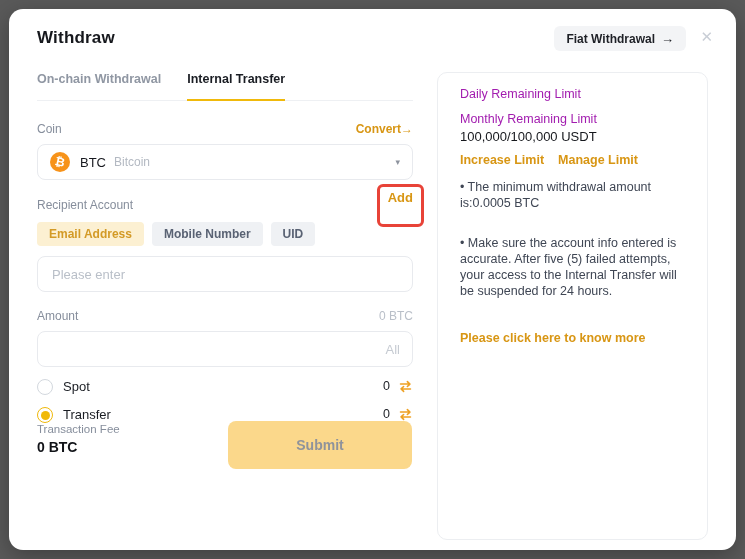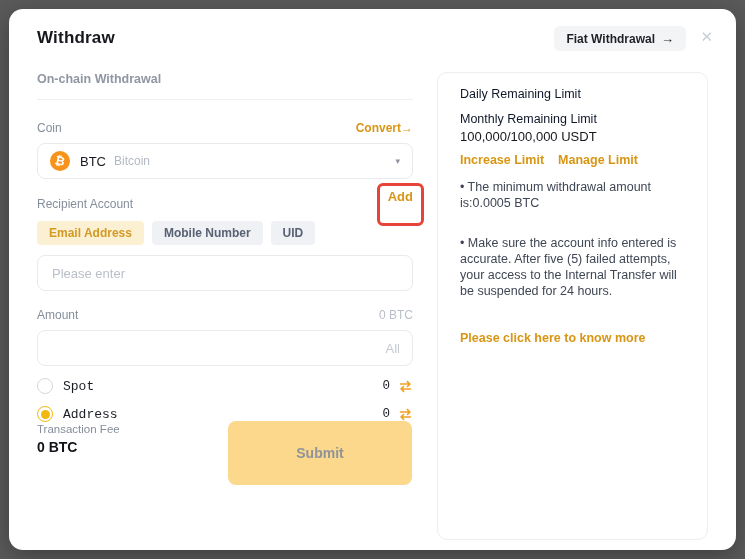--- a/index.html
+++ b/index.html
@@ -70,47 +70,47 @@
   }
   .recipient-input { margin-top:10px; }
   .text-input input {
     border:none; outline:none; flex:1; min-width:0;
     font-family:inherit; font-size:13px; color:#1a1d23; background:transparent;
   }
   .text-input input::placeholder { color:#b9bfc8; }
   .amount-label-row { margin:17px 0 8px; }
   .balance { font-size:12px; color:#b9bfc8; }
   .all-btn { font-size:13px; color:#c6cbd2; cursor:pointer; }
-  .acct-row { display:flex; align-items:center; margin-top:12px;font-family:Liberation Mono, monospace; }
+  .acct-row { display:flex; align-items:flex-start; margin-top:12px; }
   .radio {
     width:16px; height:16px; border-radius:50%;
     border:1.5px solid #d3d8de; box-sizing:border-box; position:relative; cursor:pointer; flex:0 0 auto;
   }
   .radio.checked { border-color:#F0B90B; }
   .radio.checked::after {
     content:""; position:absolute; left:2.5px; top:2.5px; right:2.5px; bottom:2.5px;
     border-radius:50%; background:#F0B90B;
   }
   .acct-name { margin-left:10px; font-size:13px; color:#1a1d23; }
   .acct-value { margin-left:auto; font-size:12.5px; color:#1a1d23; }
   .swap-icon { margin-left:8px; width:15px; height:15px; cursor:pointer; }
   .fee { position:absolute; left:28px; top:414px; }
   .fee-label { font-size:11.5px; color:#868e9c; }
   .fee-value { font-size:14px; font-weight:600; color:#111318; margin-top:4px; }
   .submit-btn {
-    position:absolute; left:219px; top:412px; width:184px; height:64px;
+    position:absolute; left:219px; top:412px; width:184px; height:48px;
     background:#fbd88b; border:none; border-radius:8px;
     font-family:inherit; font-size:14px; font-weight:600; color:#8f939b; cursor:pointer;
   }
   .info-card {
     position:absolute; left:428px; top:63px; width:271px; height:468px;
     border:1px solid #eceef1; border-radius:10px; box-sizing:border-box;
     padding:13px 22px 0;
   }
-  .limit-label { font-size:12.5px; color:#0f172a; line-height:16px; }
+  .limit-label { font-size:12.5px; color:#a21caf; line-height:16px; }
   .limit-value { font-size:13px; color:#16181d; line-height:16px; margin-top:2px; }
   .limit-group.monthly { margin-top:9px; }
   .limit-links { margin-top:8px; display:flex; gap:14px; }
   .limit-links .link { font-size:12.5px; }
   .note { margin-top:12px; font-size:12.5px; color:#3f4654; line-height:16px; }
   .note.second { margin-top:24px; line-height:16px; }
   .more-link { margin-top:32px; font-size:12.5px; }
 </style>
 </head>
 <body>
@@ -123,20 +123,21 @@
     <span>Fiat Withdrawal</span>
     <span class="fiat-arrow">→</span>
   </button>
 
   <div class="close-icon">✕</div>
 
   <div class="left-col">
 
     <div class="tabs">
       <div class="tab">On-chain Withdrawal</div>
+      <div class="tab active">Internal Transfer</div>
     </div>
 
     <div class="row-between coin-label-row">
       <span class="field-label">Coin</span>
       <span class="link">Convert→</span>
     </div>
 
     <div class="select-box">
       <span class="btc-icon">
           <span>₿</span>
@@ -178,21 +179,21 @@
       <span class="acct-name">Spot</span>
       <span class="acct-value">0</span>
       <svg class="swap-icon" viewBox="0 0 16 16">
         <path d="M2.7 5.4 H12.6 M10 2.8 L12.7 5.4 L10 8" fill="none" stroke="#eea123" stroke-width="1.7" stroke-linecap="round" stroke-linejoin="round"></path>
         <path d="M13.3 10.6 H3.4 M6 8 L3.3 10.6 L6 13.2" fill="none" stroke="#eea123" stroke-width="1.7" stroke-linecap="round" stroke-linejoin="round"></path>
       </svg>
     </div>
 
     <div class="acct-row">
       <span class="radio checked"></span>
-      <span class="acct-name">Address</span>
+      <span class="acct-name">Transfer</span>
       <span class="acct-value">0</span>
       <svg class="swap-icon" viewBox="0 0 16 16">
         <path d="M2.7 5.4 H12.6 M10 2.8 L12.7 5.4 L10 8" fill="none" stroke="#eea123" stroke-width="1.7" stroke-linecap="round" stroke-linejoin="round"></path>
         <path d="M13.3 10.6 H3.4 M6 8 L3.3 10.6 L6 13.2" fill="none" stroke="#eea123" stroke-width="1.7" stroke-linecap="round" stroke-linejoin="round"></path>
       </svg>
     </div>
 
   </div>
 
   <div class="fee">

